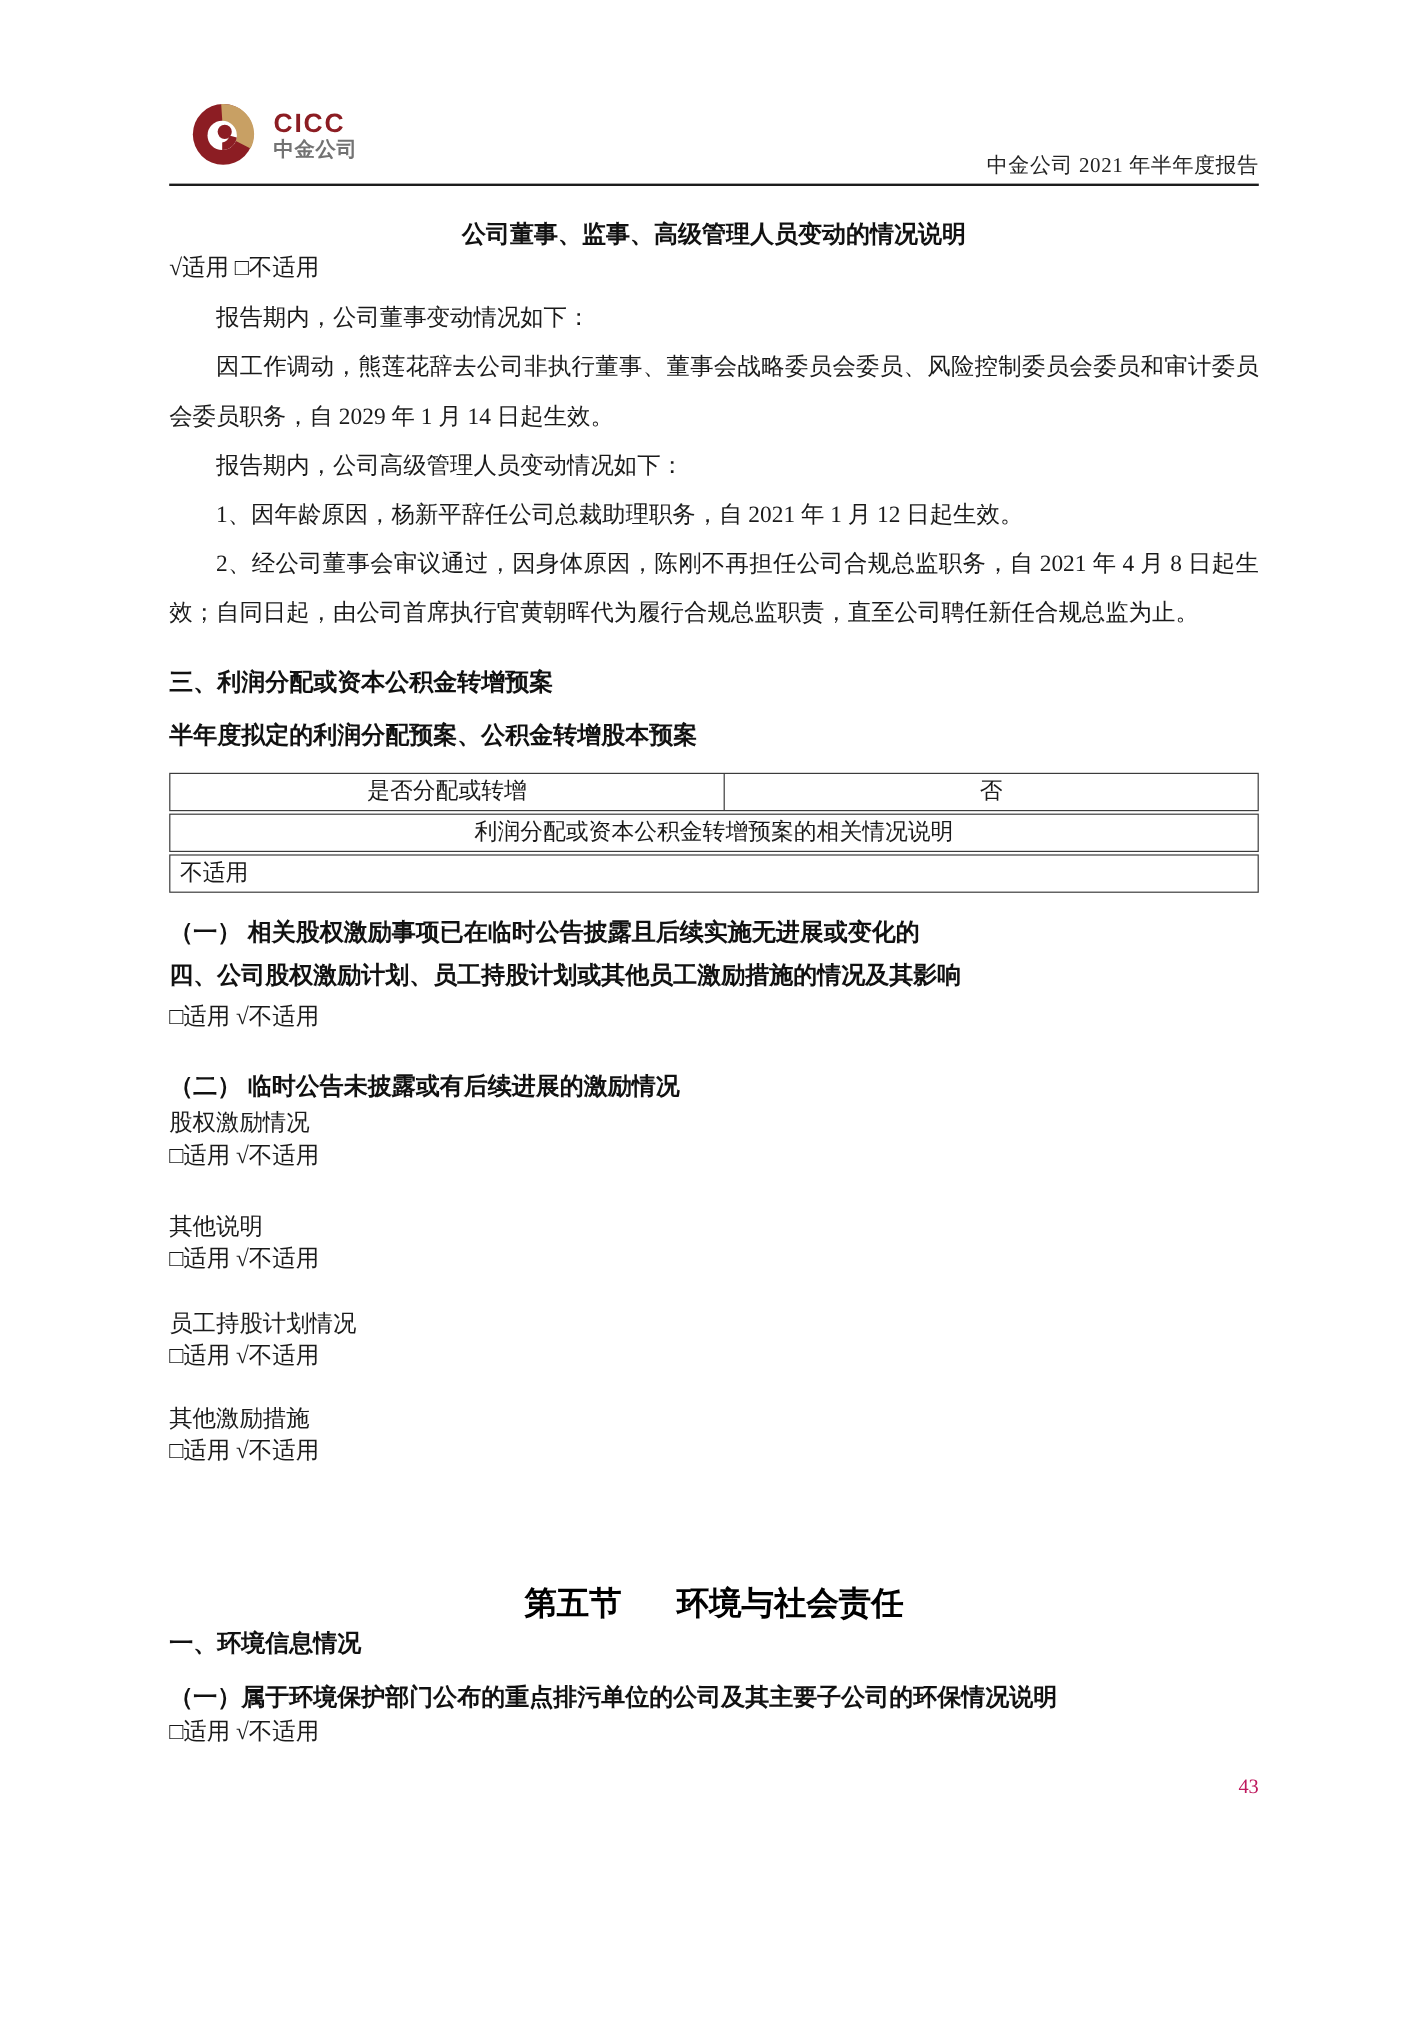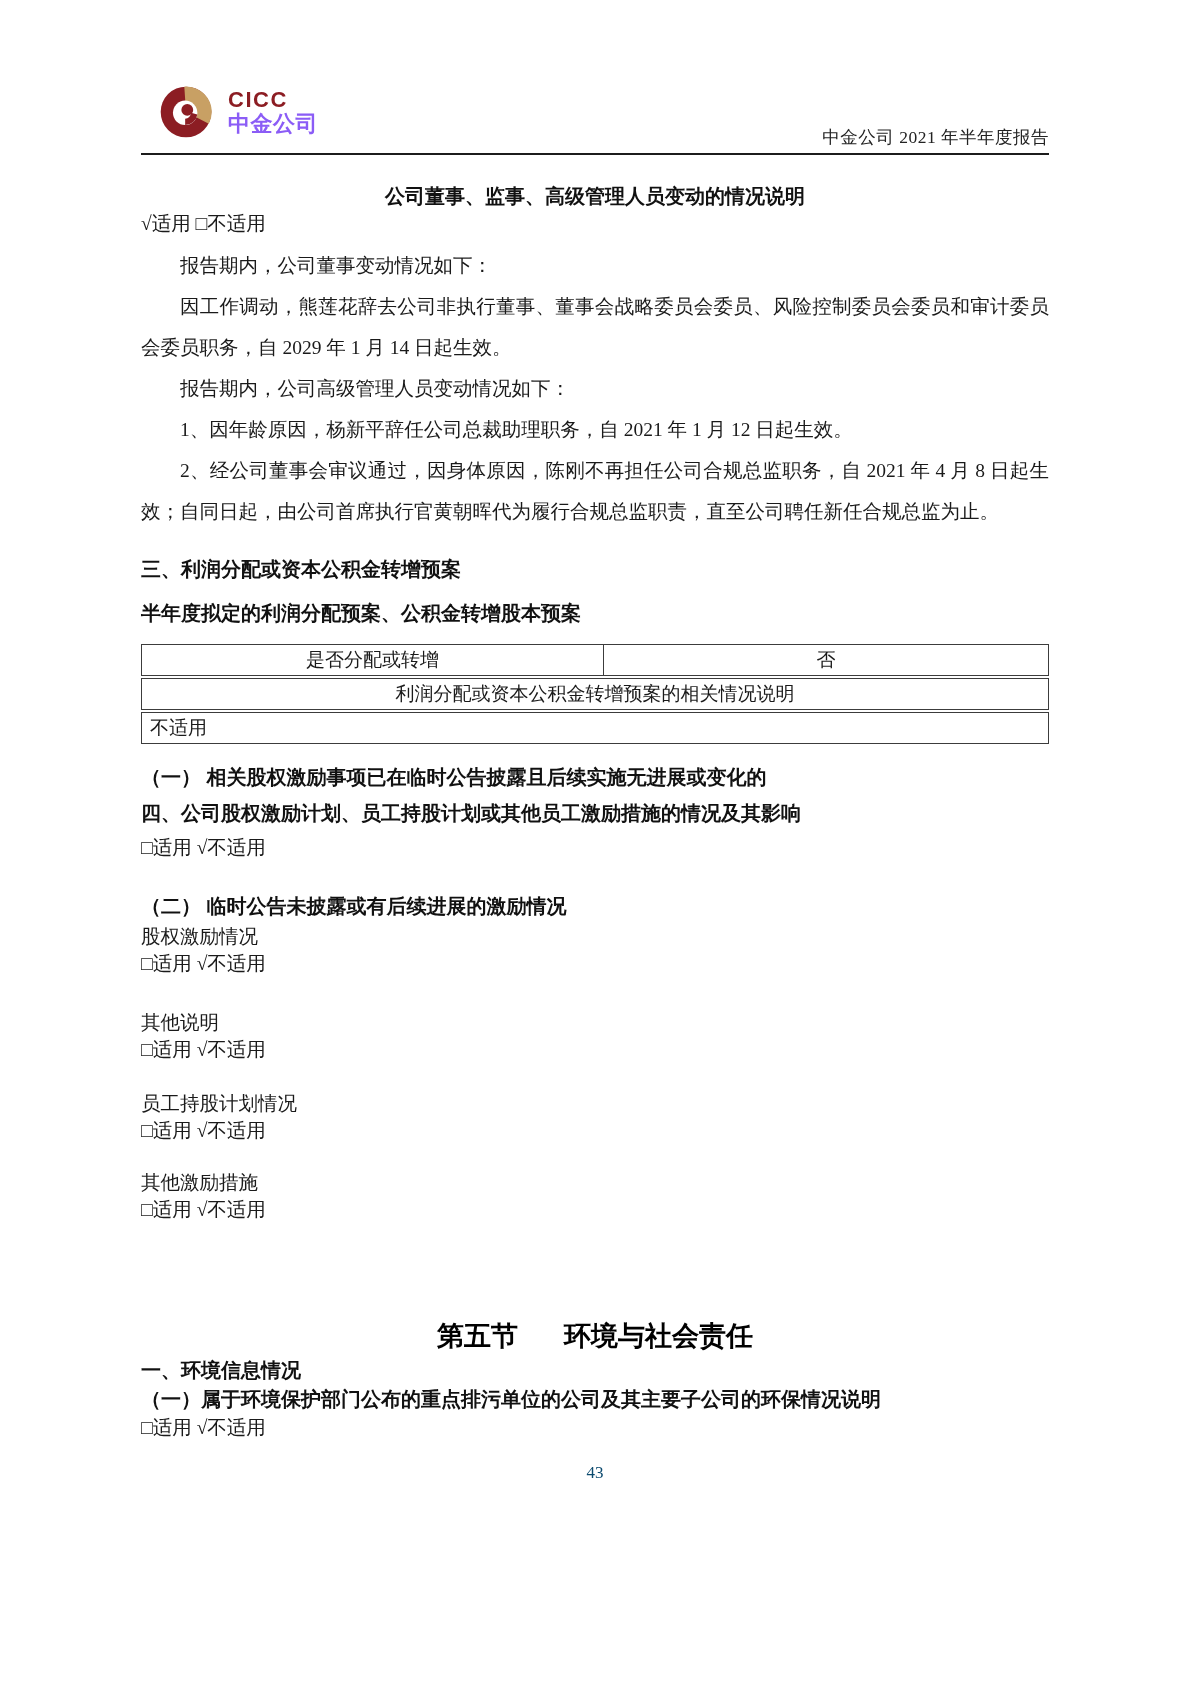--- a/index.html
+++ b/index.html
@@ -22,22 +22,22 @@
   .logo { position:absolute; left:18px; top:84px; display:flex; align-items:center; }
   .logo-mark { width:54px; height:56px; display:block; }
   .logo-text { margin-left:15px; line-height:1; }
   .logo-cicc {
     font-family:"Liberation Sans","DejaVu Sans",sans-serif;
     font-weight:bold; font-size:22px; letter-spacing:1.5px;
     color:#8c1d23; display:block;
   }
   .logo-cn {
     font-family:"Liberation Sans","DejaVu Sans",sans-serif;
-    font-weight:bold; font-size:22px; letter-spacing:0.5px;
-    color:#8b5cf6; display:block; margin-top:2px;
+    font-weight:bold; font-size:17px; letter-spacing:0.5px;
+    color:#737373; display:block; margin-top:2px;
   }
   .report-title {
     position:absolute; right:0; bottom:4px;
     font-size:17.5px; color:#222; letter-spacing:0.5px;
   }
 
   
   .main { margin:0 141px; font-size:19.5px; }
 
   .h-bold {
@@ -79,26 +79,26 @@
   .mt25 { margin-top:25px; }
 
   .section5-title {
     margin-top:94px; text-align:center;
     font-family:"Liberation Sans","DejaVu Sans",sans-serif;
     font-weight:bold; font-size:27px; line-height:38px; color:#000;
   }
   .section5-gap { display:inline-block; width:46px; }
 
   .env-heading { margin-top:2px; }
-  .env-sub { margin-top:2px; }
+  .env-sub { margin-top:18px; }
   .env-app { margin-top:1px; }
 
   .footer-page {
-    margin-top:21px; text-align:center;
-    font-size:17px; line-height:22px; color:#0c4a6e;
+    margin-top:21px; text-align:right;
+    font-size:17px; line-height:22px; color:#be185d;
   }
 </style>
 </head>
 <body>
 
 <div class="page">
 
   <div class="header">
     <div class="logo">
       <svg class="logo-mark" viewBox="0 0 64 64" xmlns="http://www.w3.org/2000/svg">

